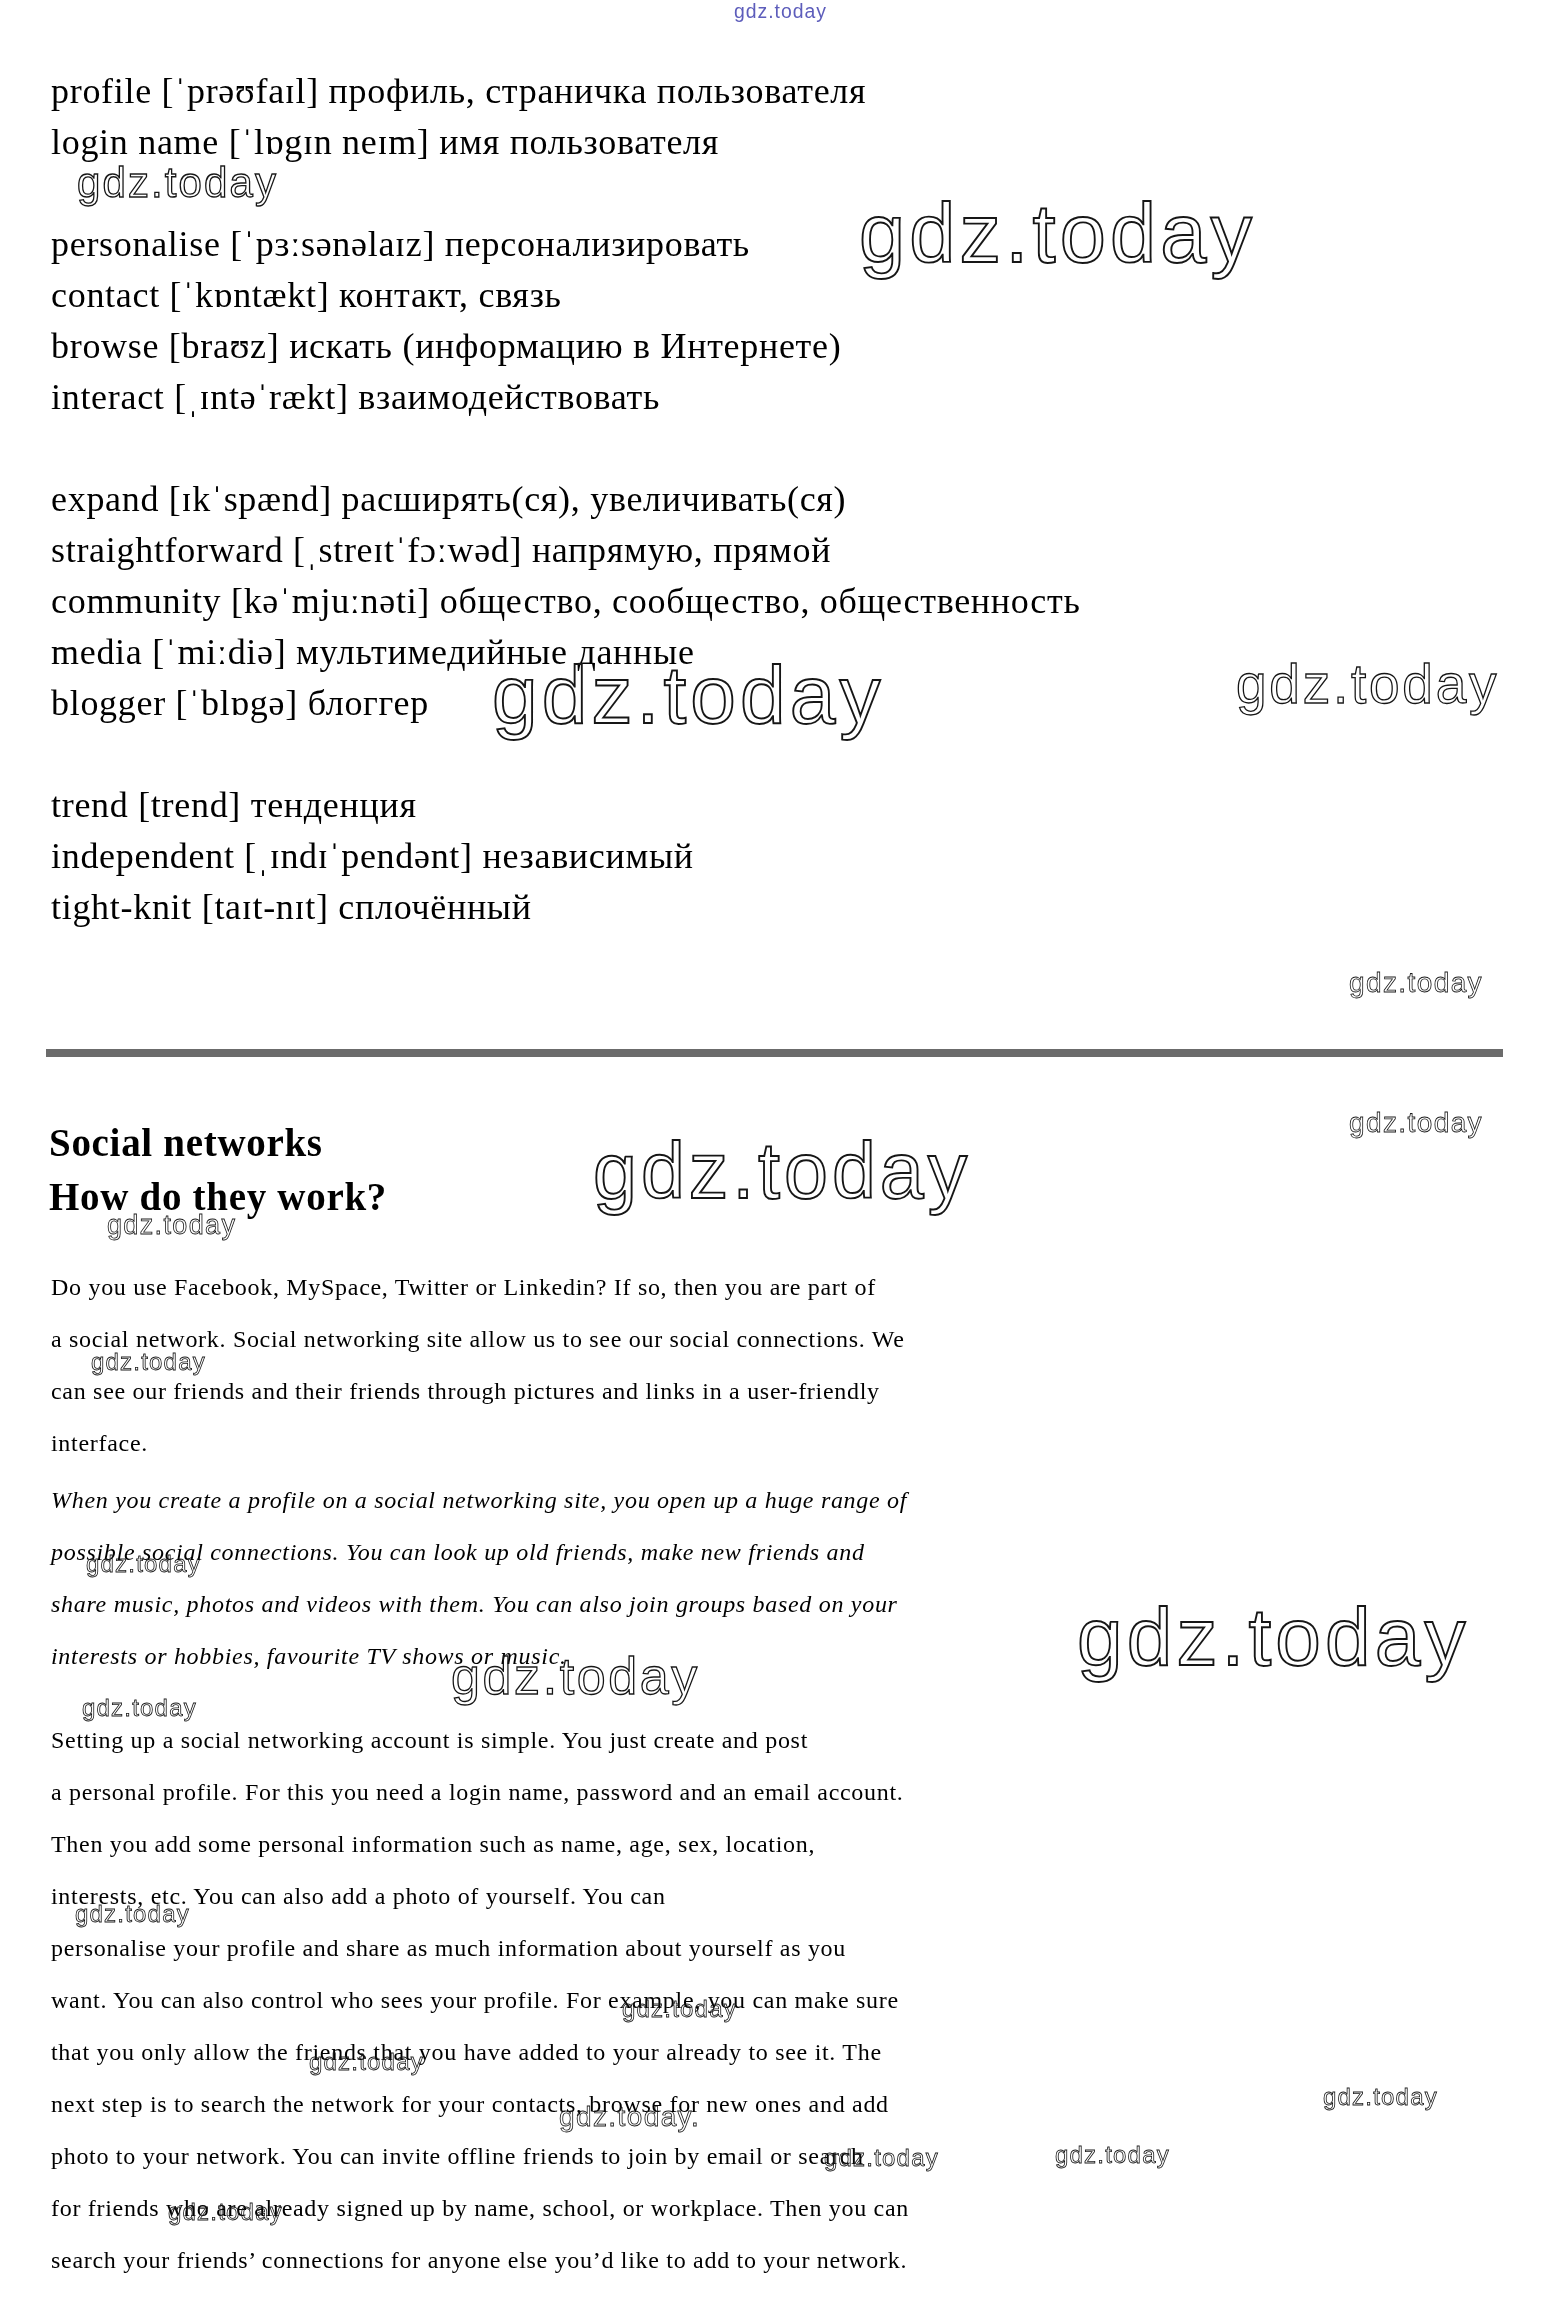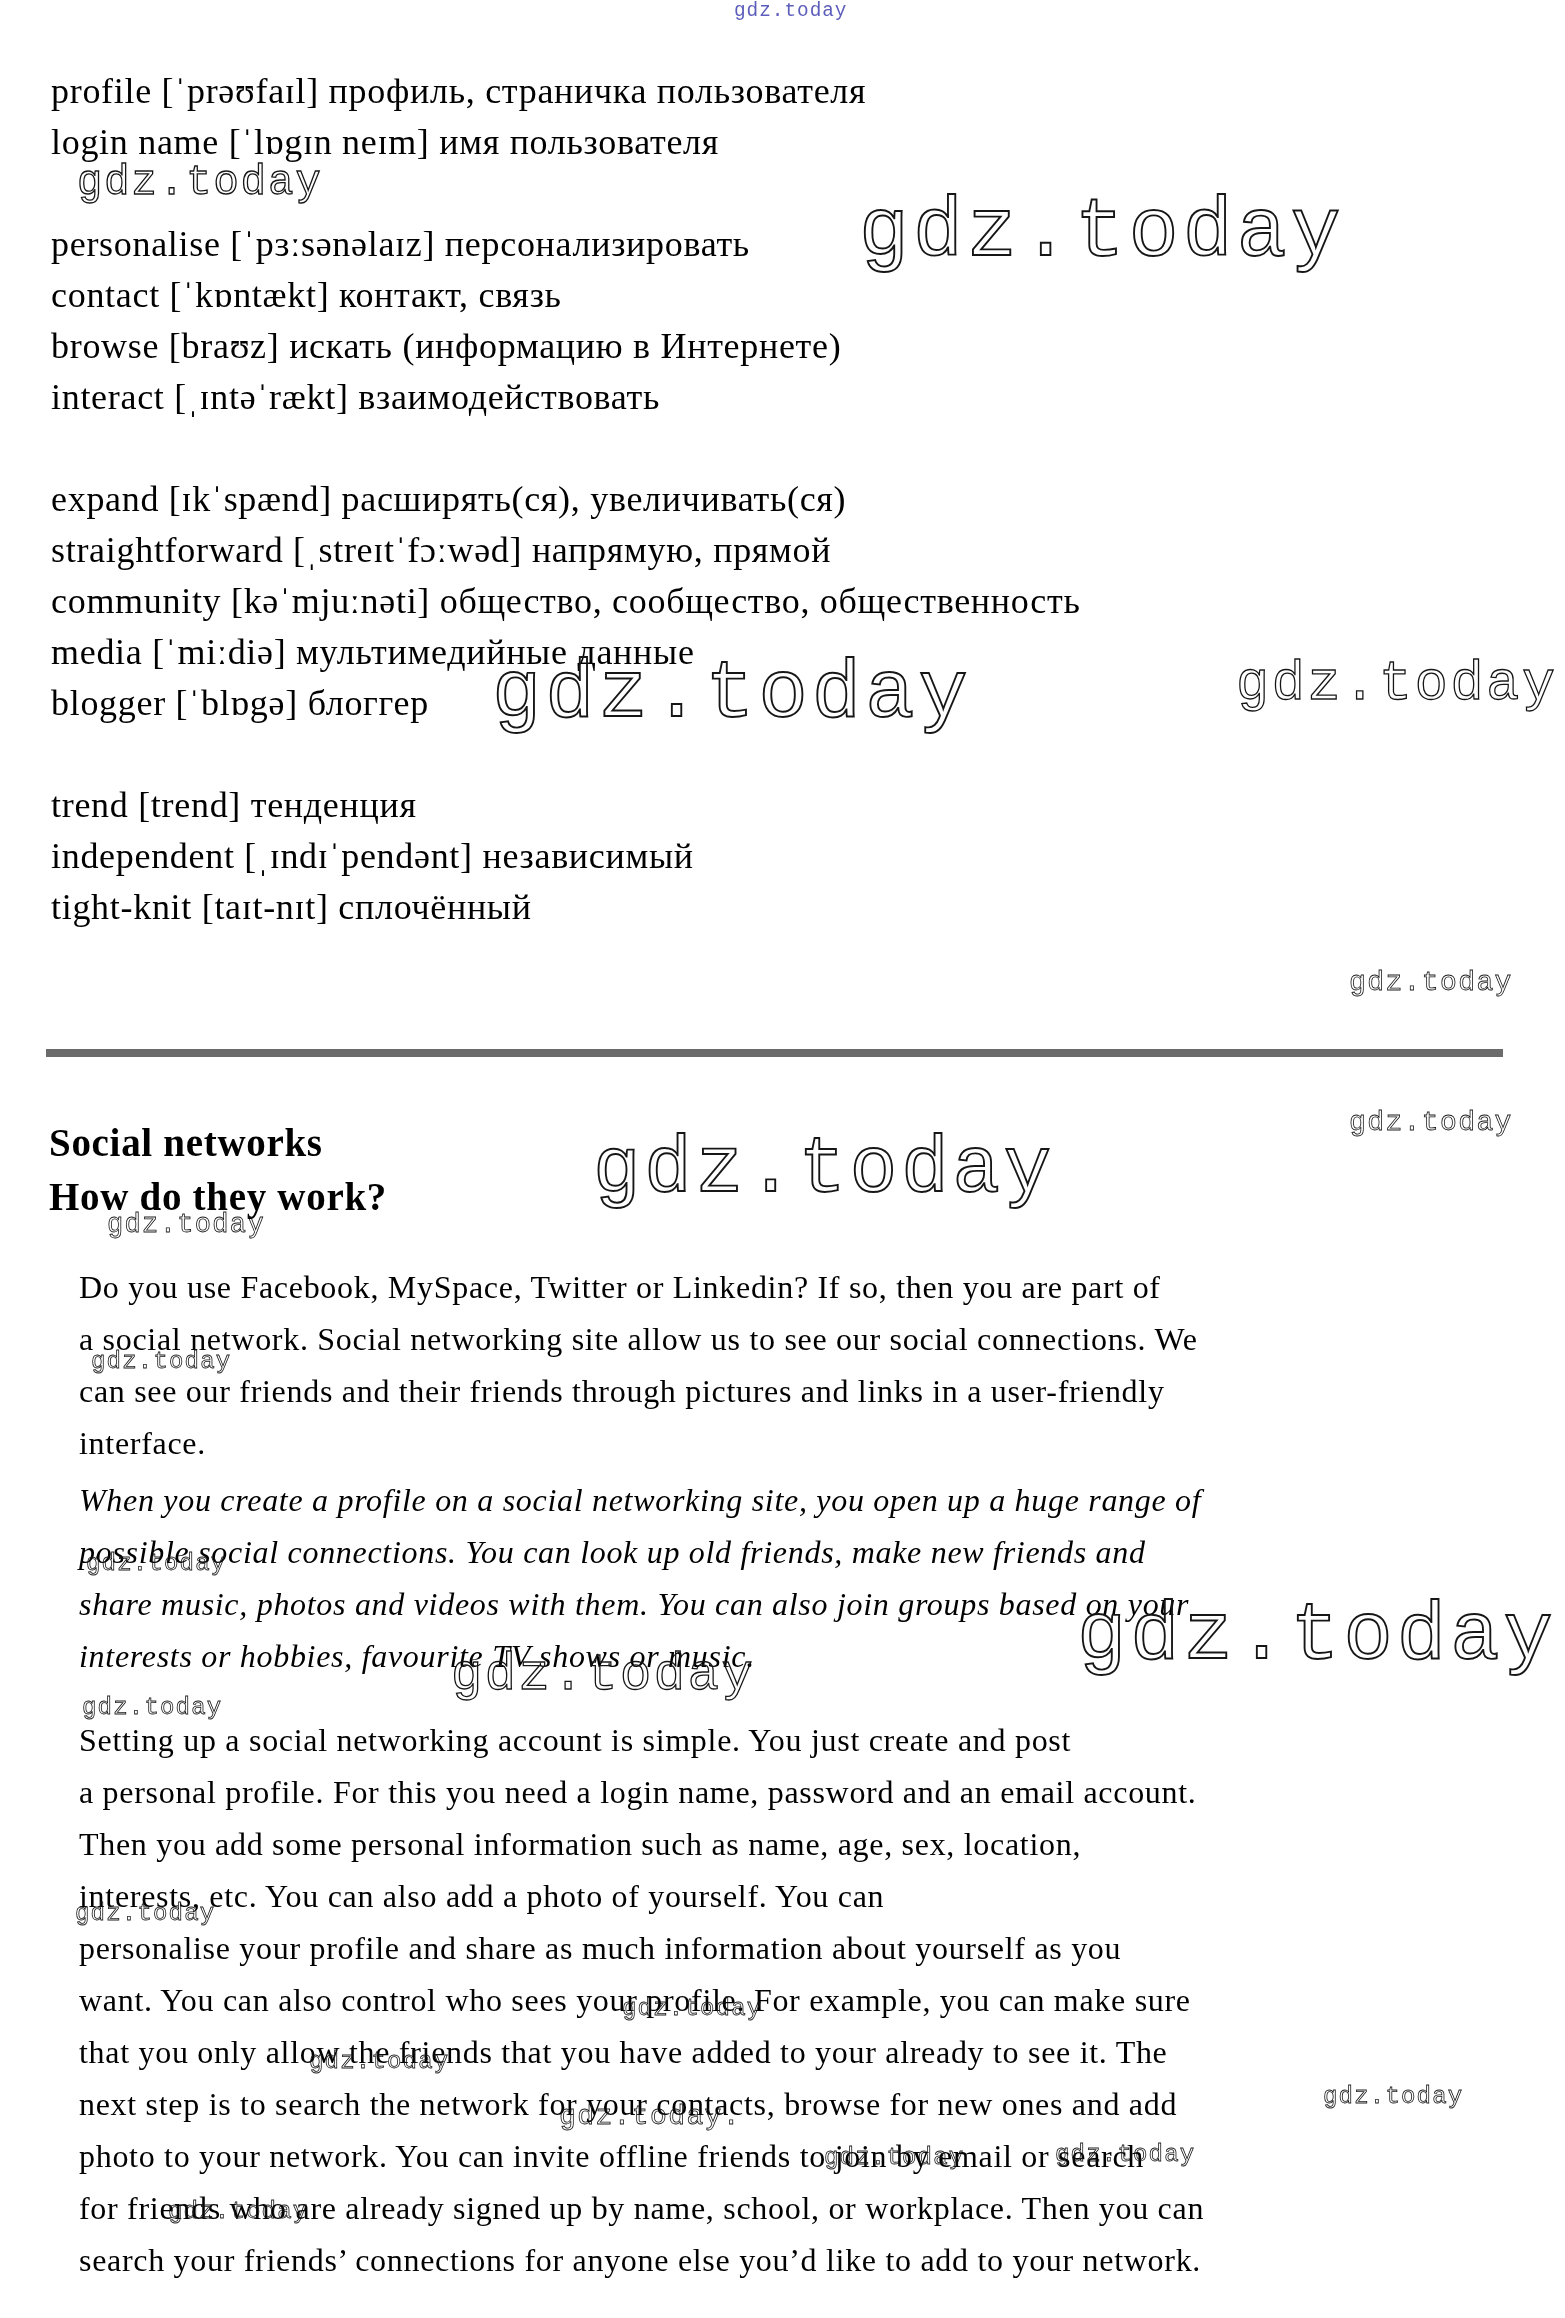--- a/index.html
+++ b/index.html
@@ -19,35 +19,35 @@
   }
   .vocab{
     left:51px; top:66px;
     font-size:36px; line-height:51px;
   }
   .heading{
     left:49px; top:1116px;
     font-size:39px; line-height:54px;
     font-weight:bold;
   }
-  .para{ font-size:32px; line-height:52px;margin-left:28px; }
+  .para{ font-size:24px; line-height:52px; }
   .para1{ left:51px; top:1261px; }
   .para2{ left:51px; top:1474px;font-style:italic; }
   .para3{ left:51px; top:1714px; }
   .tline{ white-space:pre; }
   .divider{
     position:absolute;
     left:46px; top:1049px;
     width:1457px; height:7.5px;
     background:#6b6b6b;
   }
   .wm-layer{ position:absolute; left:0; top:0; width:100%; height:100%; pointer-events:none; }
   .wm{
     position:absolute;
-    font-family:Liberation Mono, monospace;
+    font-family:Liberation Sans, sans-serif;
     letter-spacing:0.05em;
     white-space:nowrap;
     line-height:1;
   }
 </style>
 </head>
 <body>
 
 <div class="page">
 

